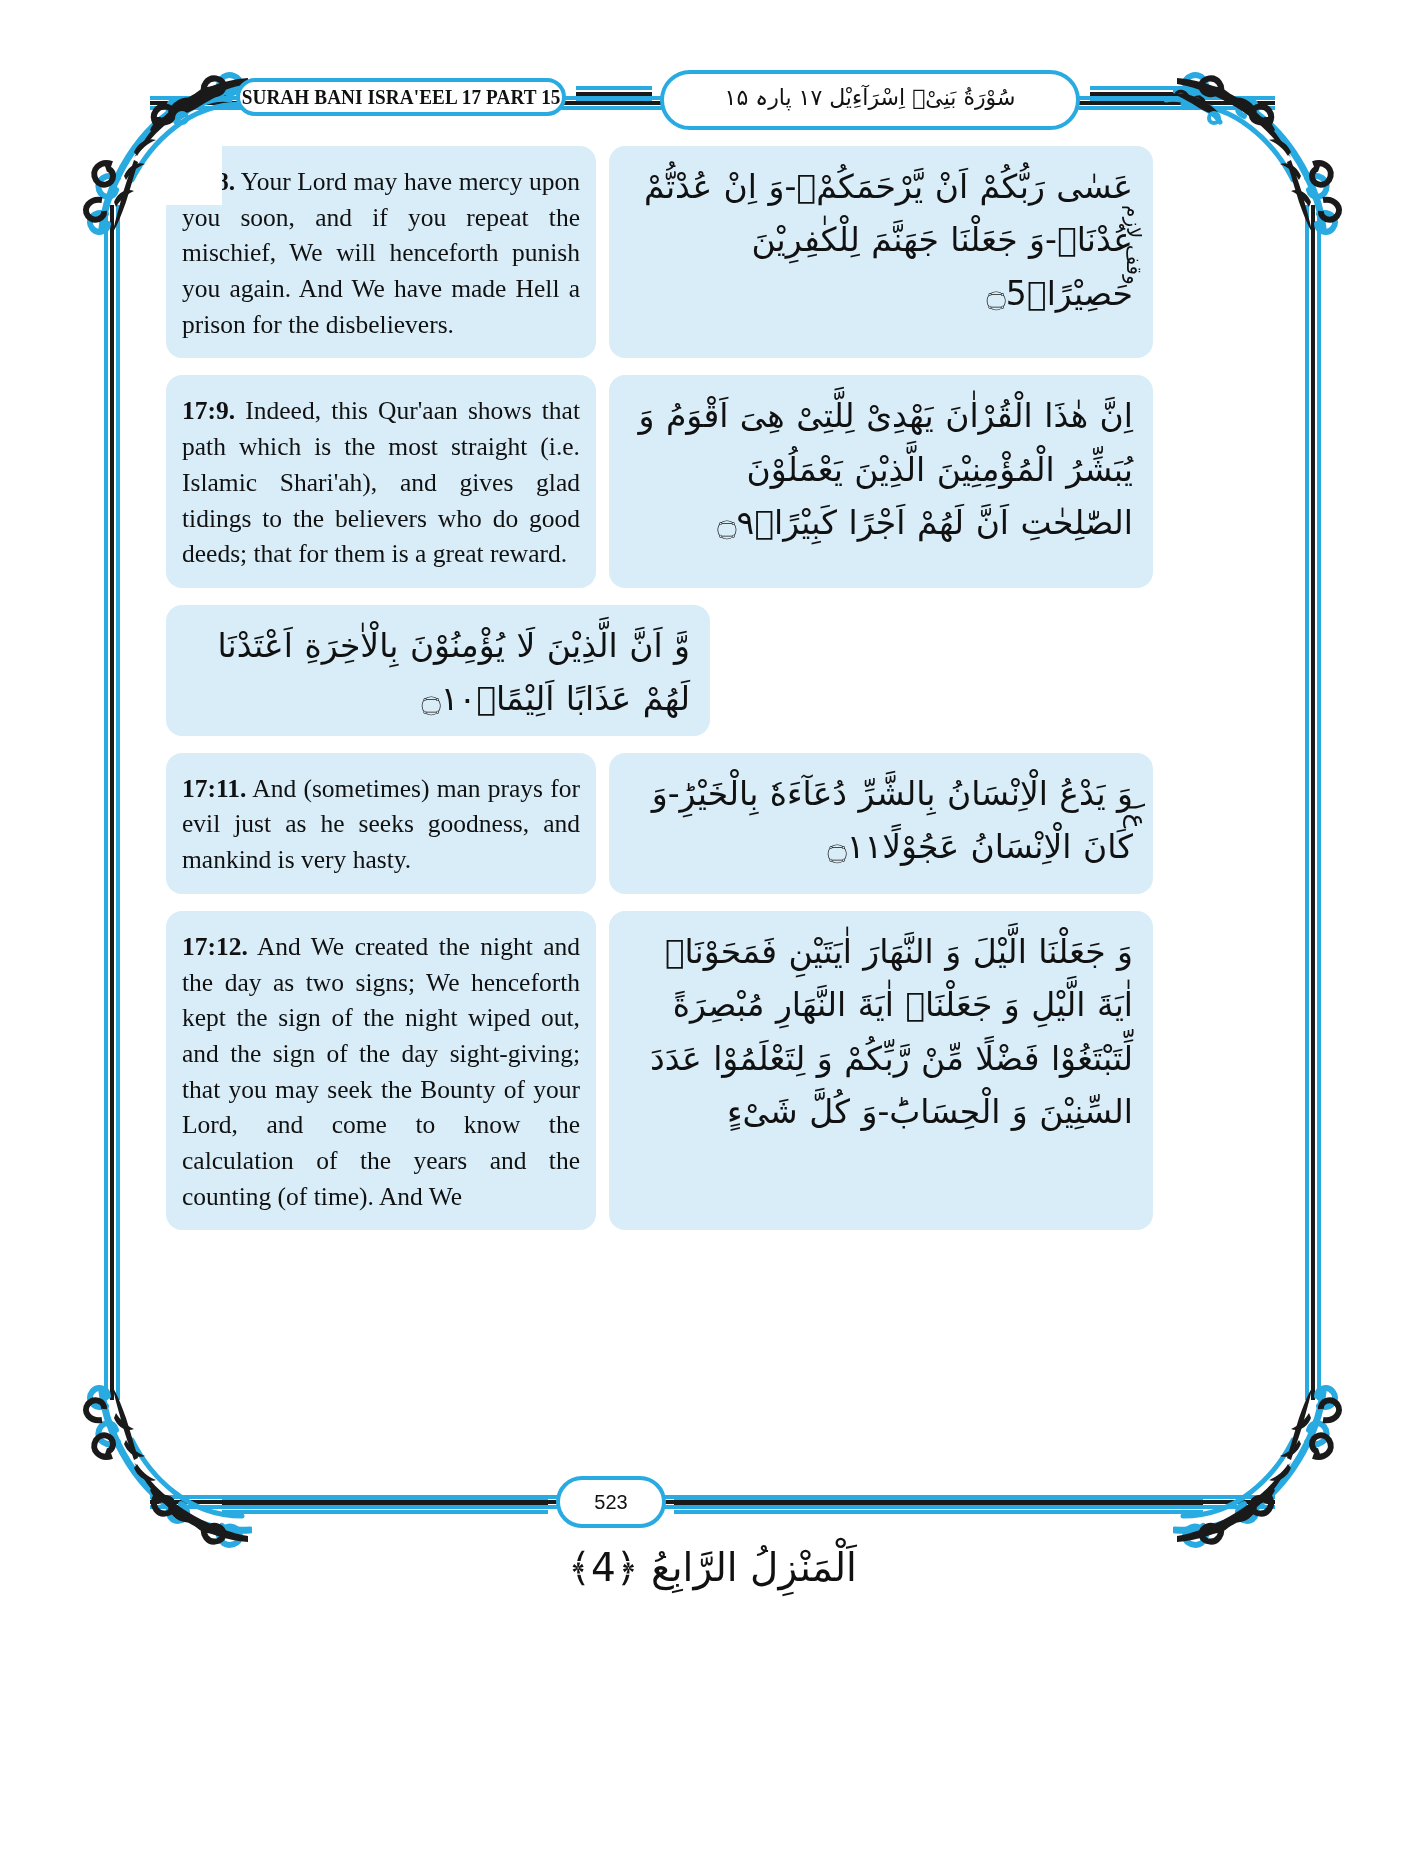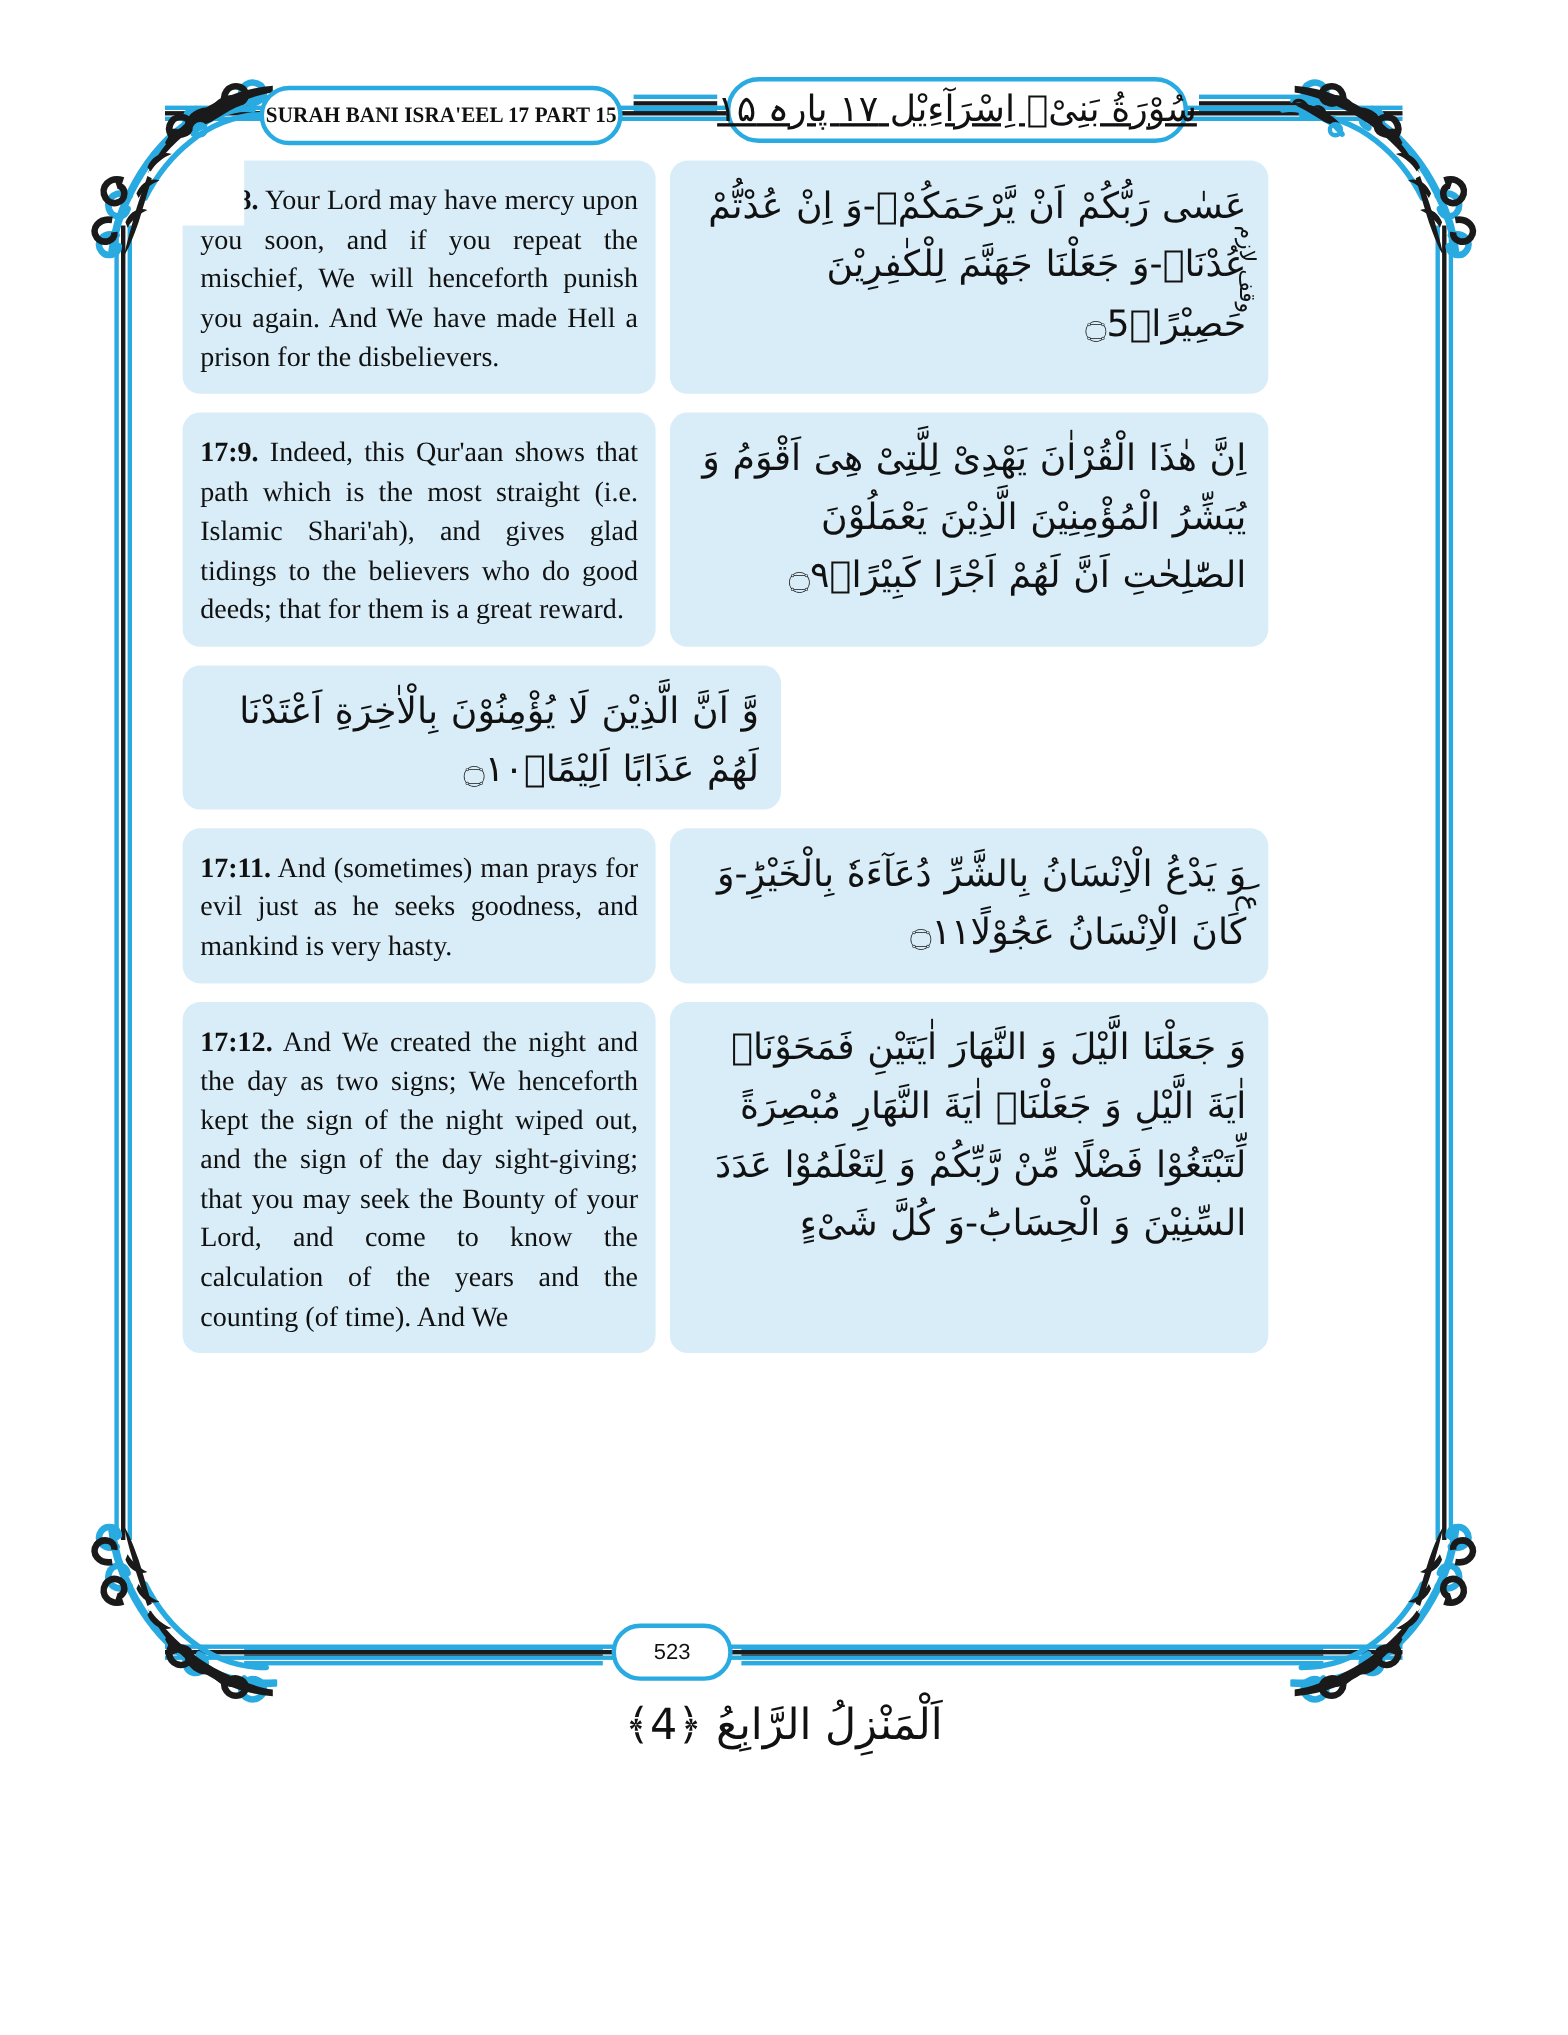--- a/index.html
+++ b/index.html
@@ -79,43 +79,42 @@
     border-radius: 40px;
     z-index: 8;
     display: flex;
     align-items: center;
     justify-content: center;
     white-space: nowrap;
   }
 
   #hdr-left {
     left: 236px; top: 78px;
-    width: 330px; height: 54px;
+    width: 330px; height: 38px;
   }
   #hdr-left .txt {
     font-family: "Liberation Serif", serif;
     font-weight: bold;
     font-size: 20px;
     letter-spacing: 0.1px;
     color: #111111;
     transform: scaleX(0.96);
   }
 
   #hdr-right {
     left: 660px; top: 70px;
     width: 420px; height: 60px;
   }
   #hdr-right .txt {
     font-family: "DejaVu Sans", sans-serif;
-    font-size: 33px;
+    font-size: 22px;
     color: #111111;
     direction: rtl;
     line-height: 1.0;
     padding-bottom: 4px;
-    text-decoration: underline;
   }
 
   
   .hdr-orn {
     position: absolute;
     top: 72px;
     width: 70px; height: 64px;
     z-index: 7;
   }
   .hdr-orn.left  { left: 168px; }

